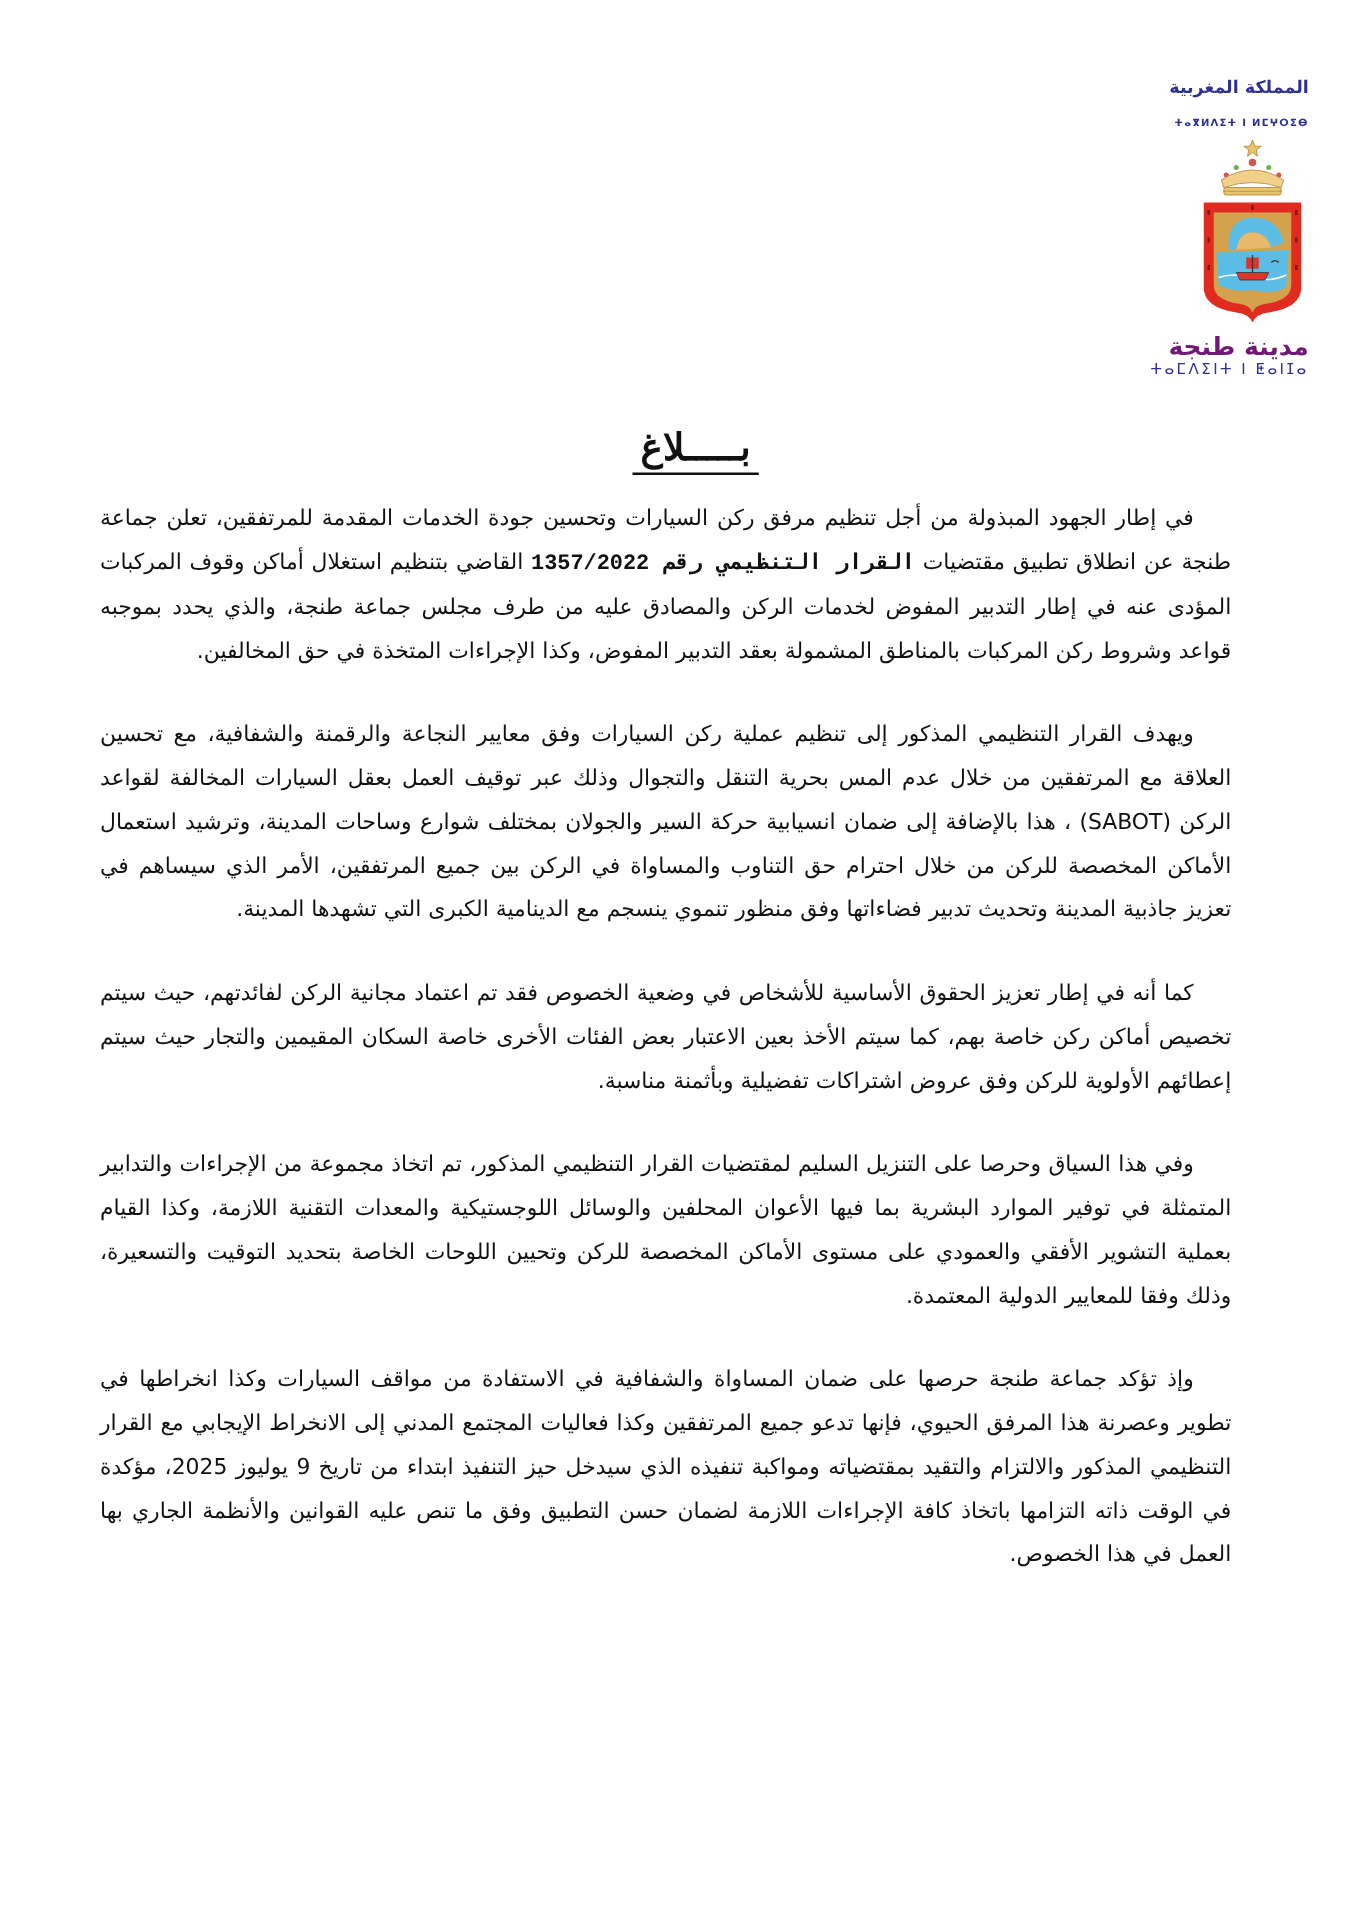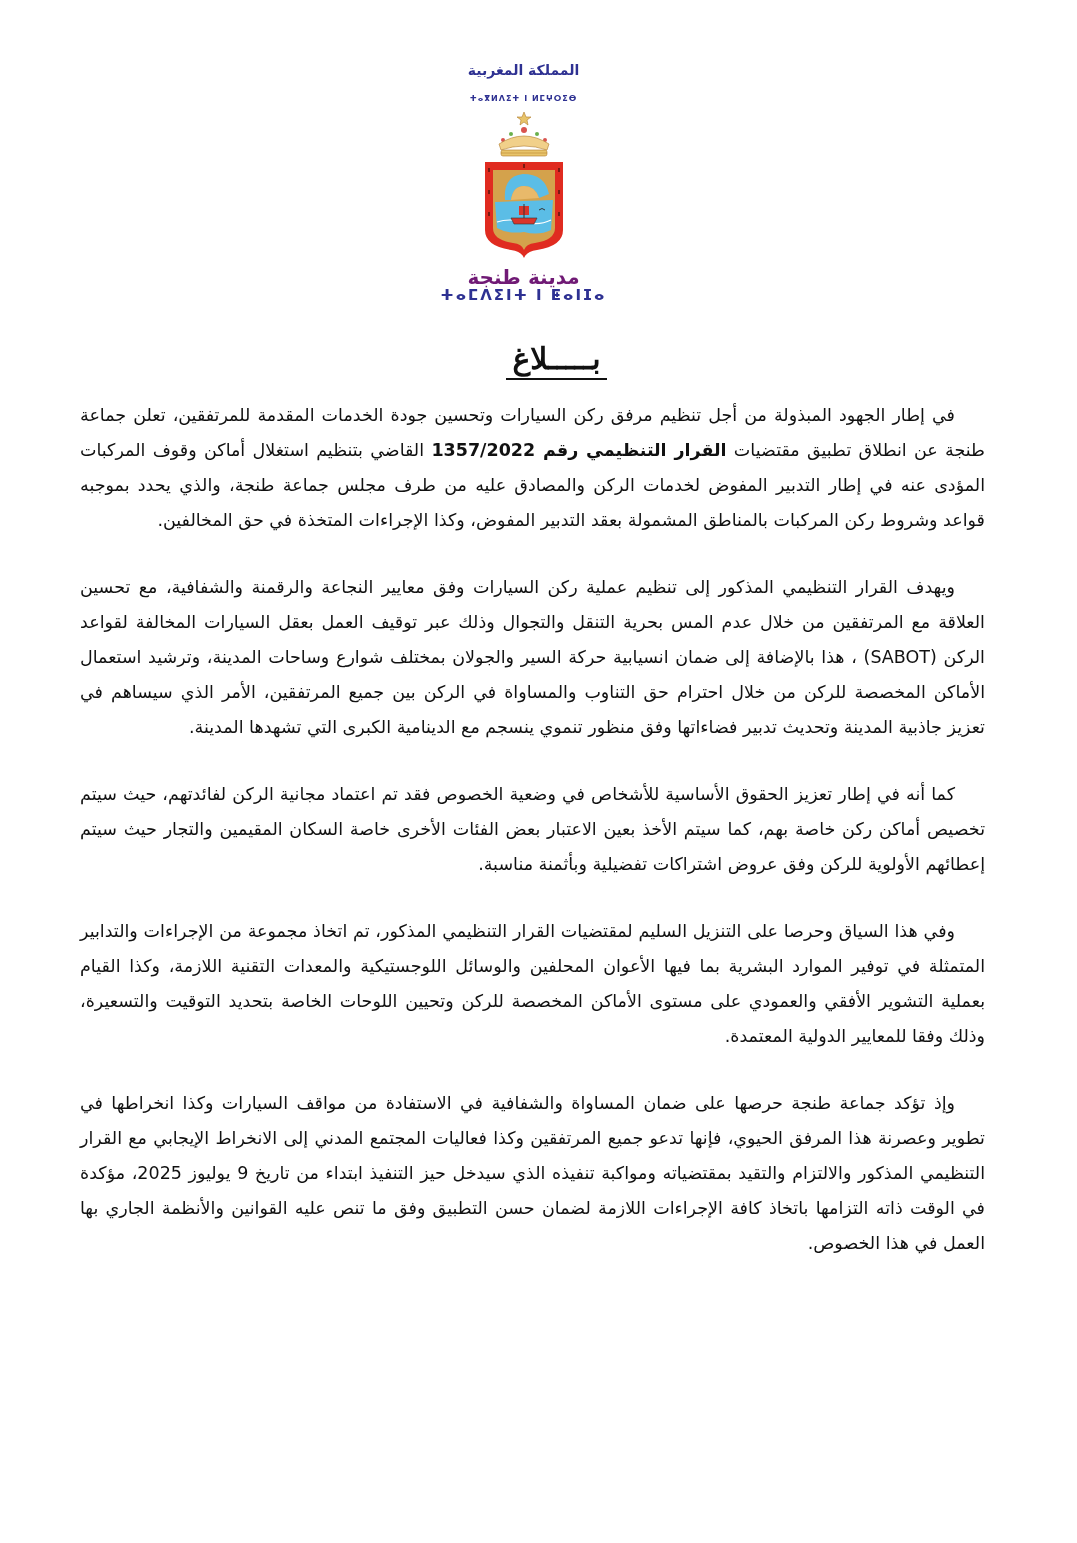--- a/index.html
+++ b/index.html
@@ -2,43 +2,43 @@
 <html><head>
   <meta charset="utf-8">
   <style>
     html, body { margin: 0; padding: 0; background: #ffffff; }
     body {
       width: 1077px; height: 1543px; position: relative; overflow: hidden;
       font-family: "DejaVu Sans", sans-serif; color: #111;
     }
     .header {
       position: absolute; left: 0; top: 62px; width: 1047px;
-      display: flex; flex-direction: column; align-items: center;
+      display: flex; flex-direction: column; align-items: flex-end;
     }
     .kingdom-ar { font-family: "DejaVu Sans", sans-serif; color: #2e3192; font-size: 14px; font-weight: bold; line-height: 16px; direction: rtl; }
     .kingdom-tz { color: #2e3192; font-size: 8px; font-weight: bold; letter-spacing: 1px; line-height: 10px; margin-top: 16px; }
     .emblem { margin-top: 6px; }
     .city-ar { color: #701a75; font-size: 20px; font-weight: bold; line-height: 22px; direction: rtl; margin-top: 6px; }
-    .city-tz { color: #2e3192; font-size: 15px; font-weight: bold; letter-spacing: 2px; line-height: 14px; }
+    .city-tz { color: #2e3192; font-size: 12px; font-weight: normal; letter-spacing: 2px; line-height: 14px; }
 
     .title-wrap { position: absolute; top: 342px; left: 0; width: 1045px; text-align: center; margin-left: 34px; }
     .title {
       display: inline-block; font-size: 30px; font-weight: bold; direction: rtl;
       border-bottom: 2px solid #111; padding: 0 6px 2px 6px; line-height: 34px;
       font-family: "DejaVu Serif", serif;
     }
 
     .body {
       position: absolute; left: 80px; width: 905px; top: 398px;
       direction: rtl; text-align: justify; text-align-last: right;
       font-family: "DejaVu Sans", sans-serif; font-size: 17.5px; line-height: 35px;
     }
     .para { margin: 0; text-indent: 30px; }
     .para + .para { margin-top: 32px; }
-    .bold { font-weight: bold; }
+    .bold { font-weight: bold; font-family: Liberation Mono, monospace; }
   </style>
 </head>
 <body>
 
 <div class="header">
   <div class="kingdom-ar">المملكة المغربية</div>
   <div class="kingdom-tz">ⵜⴰⴳⵍⴷⵉⵜ ⵏ ⵍⵎⵖⵔⵉⴱ</div>
 
   <svg class="emblem" width="90" height="150" viewBox="0 0 90 150">
 

